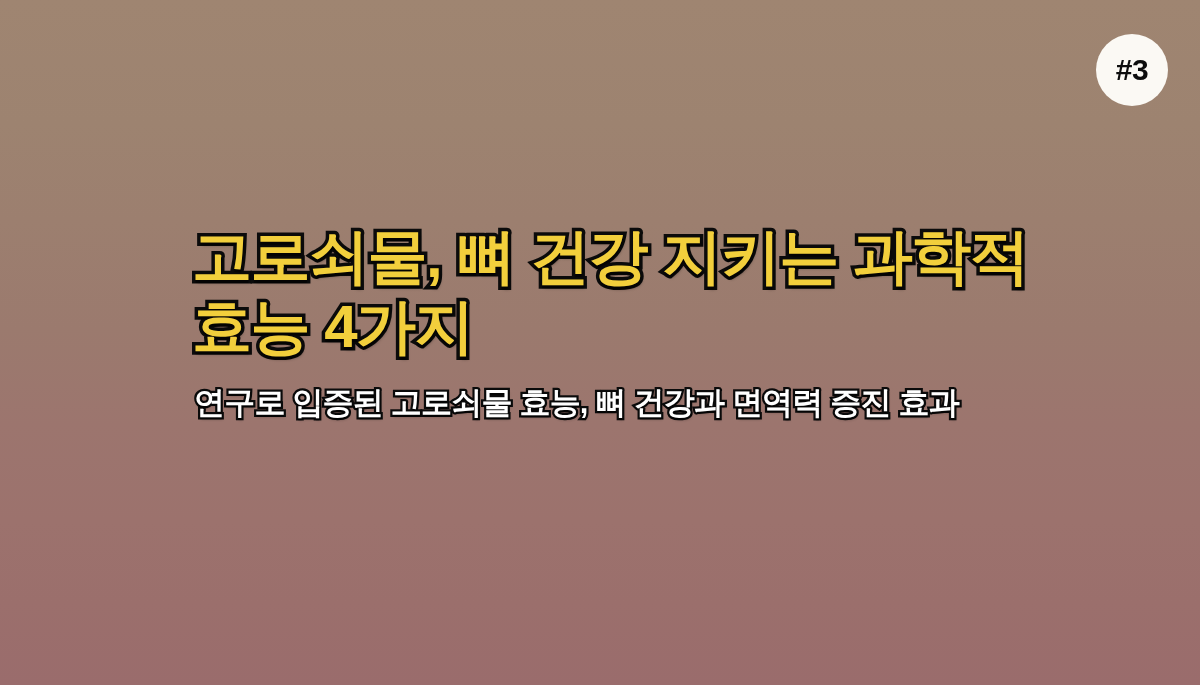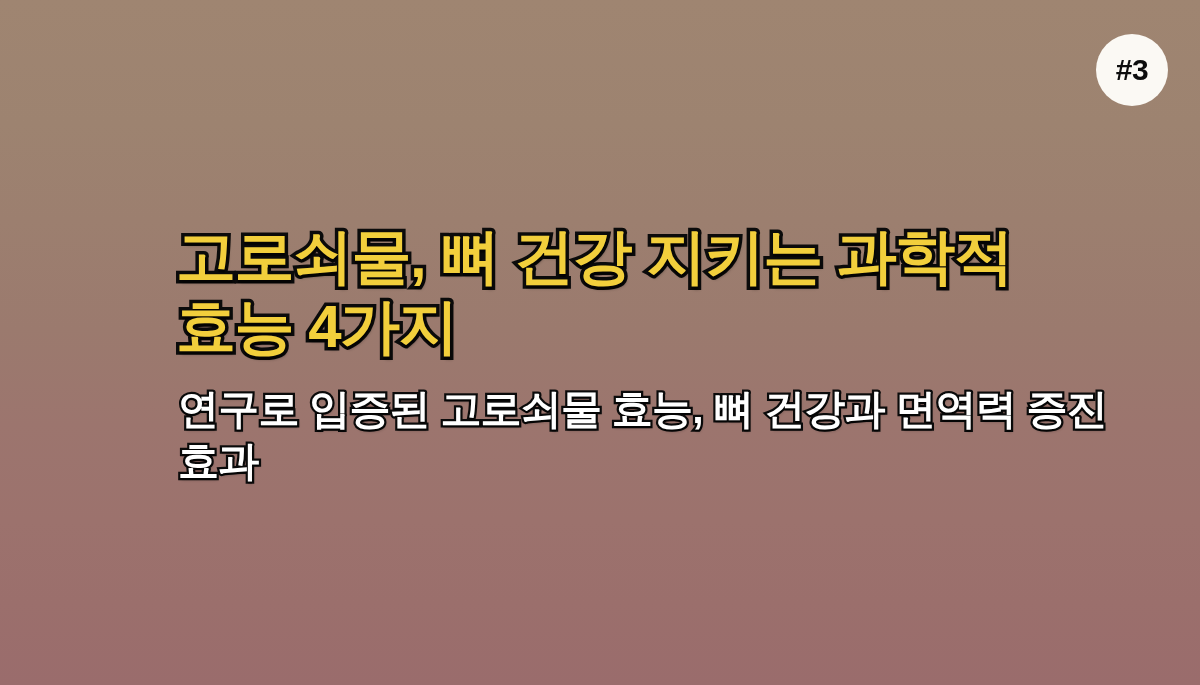--- a/index.html
+++ b/index.html
@@ -47,21 +47,21 @@
     font-weight: 700;
     color: #0d0d0d;
     letter-spacing: -0.5px;
     line-height: 1;
     font-family: "Liberation Sans", "DejaVu Sans", sans-serif;
   }
 
   
   .textblock {
     position: absolute;
-    left: 176px;
+    left: 192px;
     top: 222px;
     width: 960px;
   }
 
   .title {
     margin: 0;
     font-size: 60px;
     font-weight: 800;
     line-height: 1.17;
     color: #f2cf3c;
@@ -70,21 +70,21 @@
     paint-order: stroke fill;
     text-shadow:
       0 3px 0 rgba(0,0,0,0.55),
       2px 3px 3px rgba(0,0,0,0.35);
     white-space: pre-line;
     font-family: "Liberation Sans", "DejaVu Sans", sans-serif;
   }
 
   .subtitle {
     margin: 22px 0 4px 2px;
-    font-size: 41px;
+    font-size: 31px;
     font-weight: 800;
     line-height: 1.25;
     color: #ffffff;
     letter-spacing: -0.8px;
     -webkit-text-stroke: 4.5px #0b0b0b;
     paint-order: stroke fill;
     text-shadow:
       0 2px 0 rgba(0,0,0,0.5),
       1px 2px 3px rgba(0,0,0,0.3);
     font-family: "Liberation Sans", "DejaVu Sans", sans-serif;

